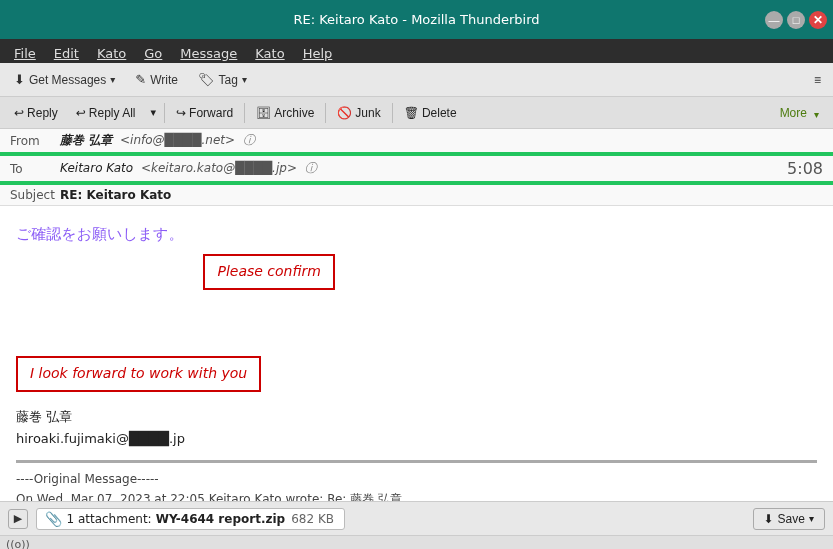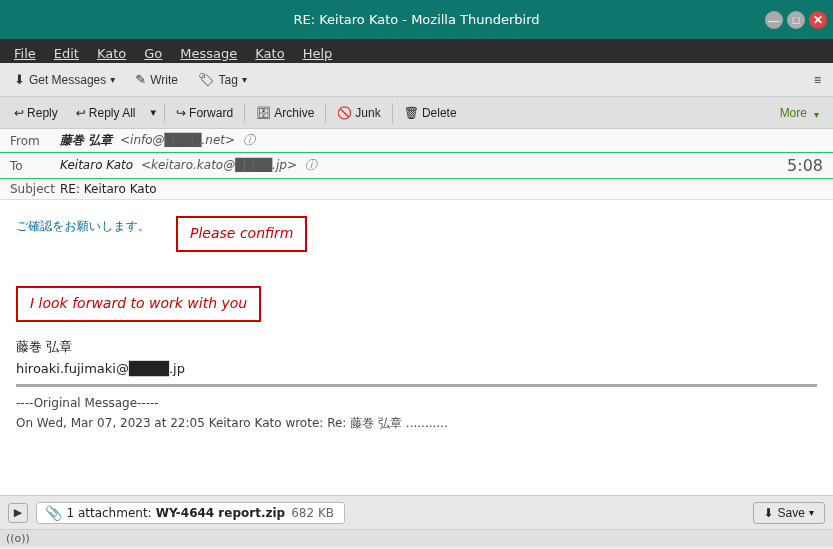--- a/index.html
+++ b/index.html
@@ -156,21 +156,21 @@
       color: #4d7c0f;
       margin-left: auto;
     }
 
     
     .meta-row {
       display: flex;
       align-items: center;
       padding: 3px 10px;
       font-size: 12px;
-      border-bottom: 1px solid #22c55e;
+      border-bottom: 4px solid #22c55e;
       min-height: 22px;
     }
     .meta-label {
       color: #555;
       min-width: 50px;
       font-weight: normal;
     }
     .meta-value {
       color: #222;
       flex: 1;
@@ -182,66 +182,67 @@
     }
 
     
     .subject-row {
       padding: 3px 10px;
       font-size: 12px;
       display: flex;
       align-items: center;
     }
     .subject-label { color: #555; min-width: 50px; }
-    .subject-value { color: #222; font-weight: normal; }
+    .subject-value { color: #222; font-weight: bold; }
 
     
     .message-body {
       background: #fff;
       padding: 14px 16px;
       font-size: 13px;
       line-height: 1.7;
       flex: 1;
       overflow-y: auto;
       height: 295px;
     }
 
     
     .translation-row {
       display: flex;
       align-items: flex-start;
       margin: 2px 0 8px 0;
       gap: 20px;
     }
     .japanese-text {
-      font-size: 12px;
-      color: #0369a1;
+      font-size: 15px;
+      color: #8b5cf6;
       min-width: 140px;
     }
     .translation-box {
       border: 2px solid #cc0000;
       padding: 4px 12px;
       color: #cc0000;
       font-size: 14px;
       font-style: italic;
       background: #fff;
       display: inline-block;
+      margin-top: 32px;
     }
 
     
     .signature-area {
       margin-top: 14px;
       font-size: 13px;
       color: #222;
       line-height: 1.7;
     }
 
     
     .original-message {
-      margin-top: 4px;
+      margin-top: 10px;
       border-top: 3px solid #aaa;
       padding-top: 6px;
       font-size: 12px;
       color: #444;
       line-height: 1.7;
     }
 
     
     .attachment-bar {
       background: #e8e8e8;

